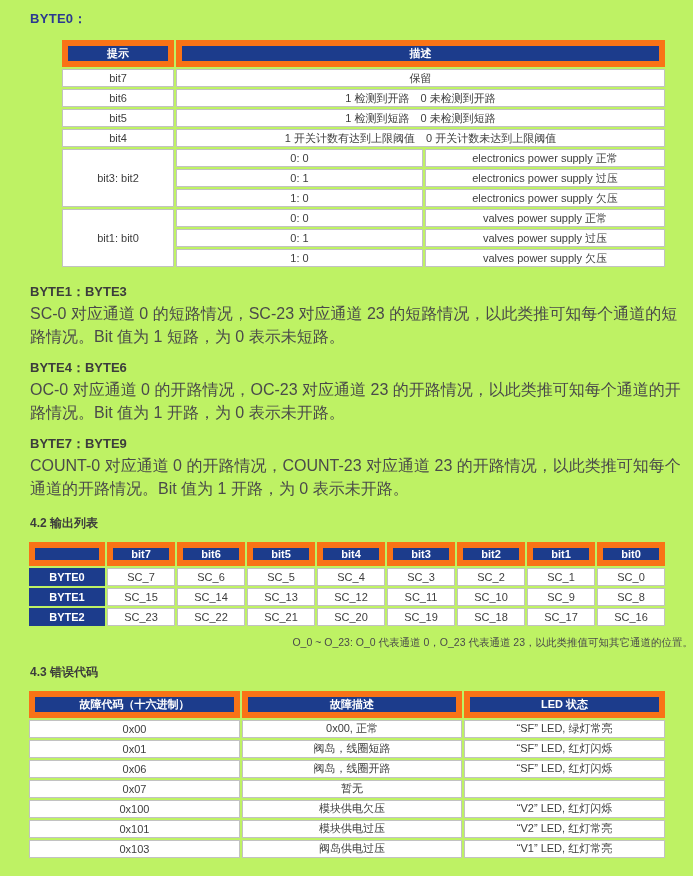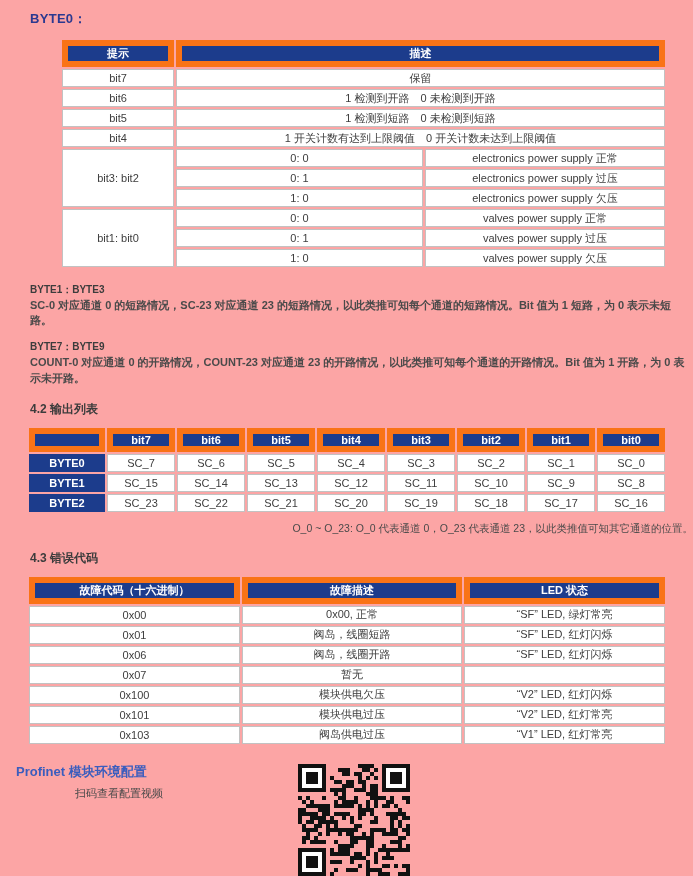--- a/index.html
+++ b/index.html
@@ -1,40 +1,40 @@
 <!DOCTYPE html>
 <html><head>
 <meta charset="utf-8">
 <style>
   * { margin:0; padding:0; box-sizing:border-box; }
   html,body { background:#ffffff; }
   .doc {
     position:relative; width:693px; height:876px; overflow:hidden;
-    background:#fca5a5; font-family:"Liberation Sans","DejaVu Sans",sans-serif;
+    background:#bef264; font-family:"Liberation Sans","DejaVu Sans",sans-serif;
     color:#333;
   }
   .sec-title-blue {
     margin:10px 0 10px 30px; font-size:13px; font-weight:bold; color:#2b3990;
     letter-spacing:.3px;
   }
   .sec-title-dark {
     margin:14px 16px 8px 30px; font-size:12px; font-weight:bold; color:#3c3c3c;
   }
   table { border-collapse:separate; border-spacing:2px; table-layout:fixed; }
   td, th { font-size:11px; text-align:center; vertical-align:middle; overflow:hidden; white-space:nowrap; }
   td { border:1px solid #c2c2c2; background:#fff; color:#3d3d3d; height:18px; }
   th { background:#1c3c8c; color:#ffffff; font-weight:bold; height:20px; border:6px solid #f97316; }
   .t1 { margin-left:60px; width:607px; }
   .t2 { margin-left:27px; width:640px; }
   .t2 .rowhead { background:#1c3c8c; color:#fff; border:1px solid #1c3c8c; font-weight:bold; }
   .t3 { margin-left:27px; width:640px; }
   .notes { margin:14px 0 0 30px; }
   .note { margin-bottom:11px; }
-  .note-title { font-size:10px; font-weight:bold; color:#3c3c3c; line-height:1.45; }
-  .note-text { font-size:11px; color:#4a4a4a; line-height:1.45;font-weight:bold; }
+  .note-title { font-size:13px; font-weight:bold; color:#3c3c3c; line-height:1.45; }
+  .note-text { font-size:16px; color:#4a4a4a; line-height:1.45; }
   .caption { margin:8px 0 0 30px; font-size:10.5px; color:#4a4a4a;text-align:right; }
   .footer { position:relative; margin-top:16px; height:120px; }
   .footer-link { margin-left:16px; font-size:13px; font-weight:bold; color:#3a5dbe; display:inline-block; cursor:pointer; }
   .footer-caption { margin:5px 0 0 75px; font-size:11px; color:#4a4a4a; }
   .qr { position:absolute; left:298px; top:2px; width:112px; height:112px; }
 </style>
 </head>
 <body>
 
 <div class="doc">
@@ -94,20 +94,24 @@
       <td>1: 0</td>
       <td>valves power supply 欠压</td>
     </tr>
   </tbody>
     </table>
 
   <div class="notes">
     <div class="note">
       <div class="note-title">BYTE1：BYTE3</div>
       <div class="note-text">SC-0 对应通道 0 的短路情况，SC-23 对应通道 23 的短路情况，以此类推可知每个通道的短路情况。Bit 值为 1 短路，为 0 表示未短路。</div>
+    </div>
+    <div class="note">
+      <div class="note-title">BYTE4：BYTE6</div>
+      <div class="note-text">OC-0 对应通道 0 的开路情况，OC-23 对应通道 23 的开路情况，以此类推可知每个通道的开路情况。Bit 值为 1 开路，为 0 表示未开路。</div>
     </div>
     <div class="note">
       <div class="note-title">BYTE7：BYTE9</div>
       <div class="note-text">COUNT-0 对应通道 0 的开路情况，COUNT-23 对应通道 23 的开路情况，以此类推可知每个通道的开路情况。Bit 值为 1 开路，为 0 表示未开路。</div>
     </div>
   </div>
 
   <div class="sec-title-dark">4.2 输出列表</div>
 
   <table class="t2">

